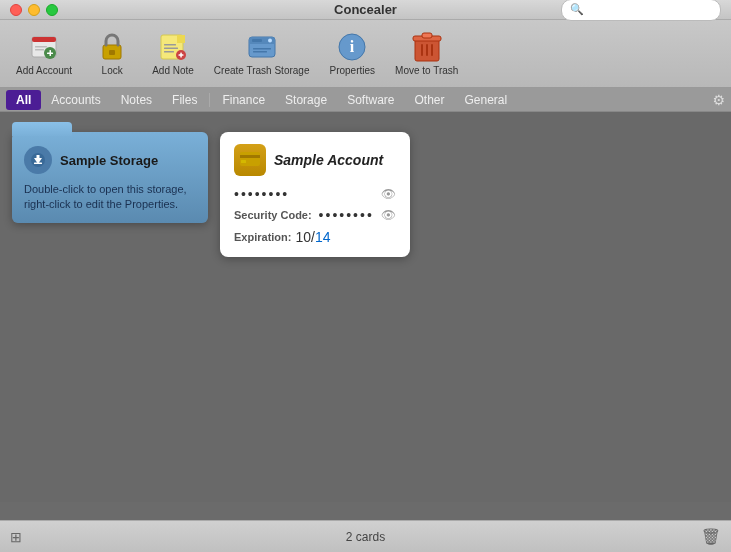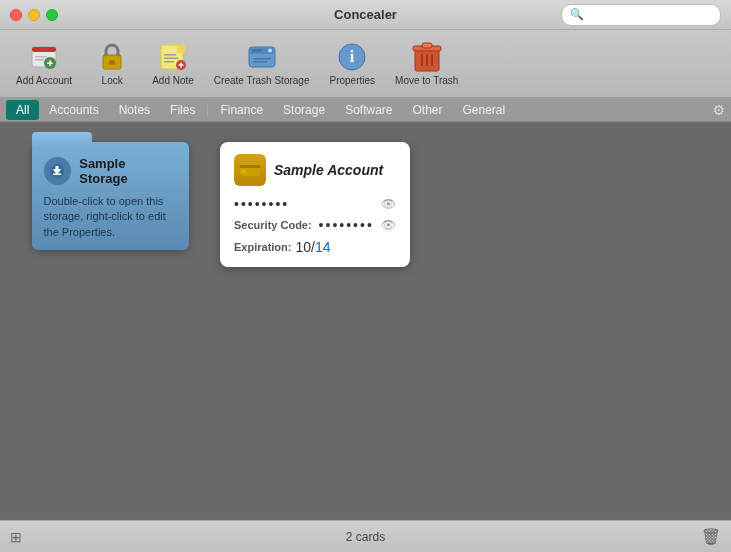--- a/index.html
+++ b/index.html
@@ -7,21 +7,21 @@
       width: 731px;
       height: 552px;
       font-family: -apple-system, BlinkMacSystemFont, "Helvetica Neue", Arial, sans-serif;
       background: #6b6b6b;
       overflow: hidden;
       position: relative;
     }
 
     
     .title-bar {
-      height: 30px;
+      height: 20px;
       background: linear-gradient(to bottom, #d8d8d8, #c4c4c4);
       display: flex;
       align-items: center;
       padding: 0 10px;
       border-bottom: 1px solid #aaa;
       position: relative;
     }
     .traffic-lights {
       display: flex;
       gap: 6px;
@@ -119,23 +119,23 @@
       padding: 2px 10px;
       font-size: 12px;
       color: #eee;
       cursor: pointer;
       border-radius: 3px;
       height: 20px;
       display: flex;
       align-items: center;
     }
     .tab-item.active {
-      background: #0f766e;
+      background: #4c1d95;
       color: white;
-      font-weight: 400;
+      font-weight: 700;
     }
     .tab-separator {
       width: 1px;
       height: 14px;
       background: #aaa;
       margin: 0 2px;
     }
     .tabs-gear {
       margin-left: auto;
       color: #ddd;
@@ -157,21 +157,21 @@
     
     .storage-card {
       width: 180px;
       background: transparent;
       display: flex;
       flex-direction: column;
       align-items: center;
     }
 
     .storage-card-inner {
-      width: 157px;
+      width: 196px;
       background: linear-gradient(to bottom, #7ab0d8, #5a8ab0);
       border-radius: 6px;
       padding: 10px 12px;
       box-shadow: 0 2px 8px rgba(0,0,0,0.3);
       position: relative;
       padding-top: 14px;
     }
     .storage-card-inner::before {
       content: '';
       position: absolute;

